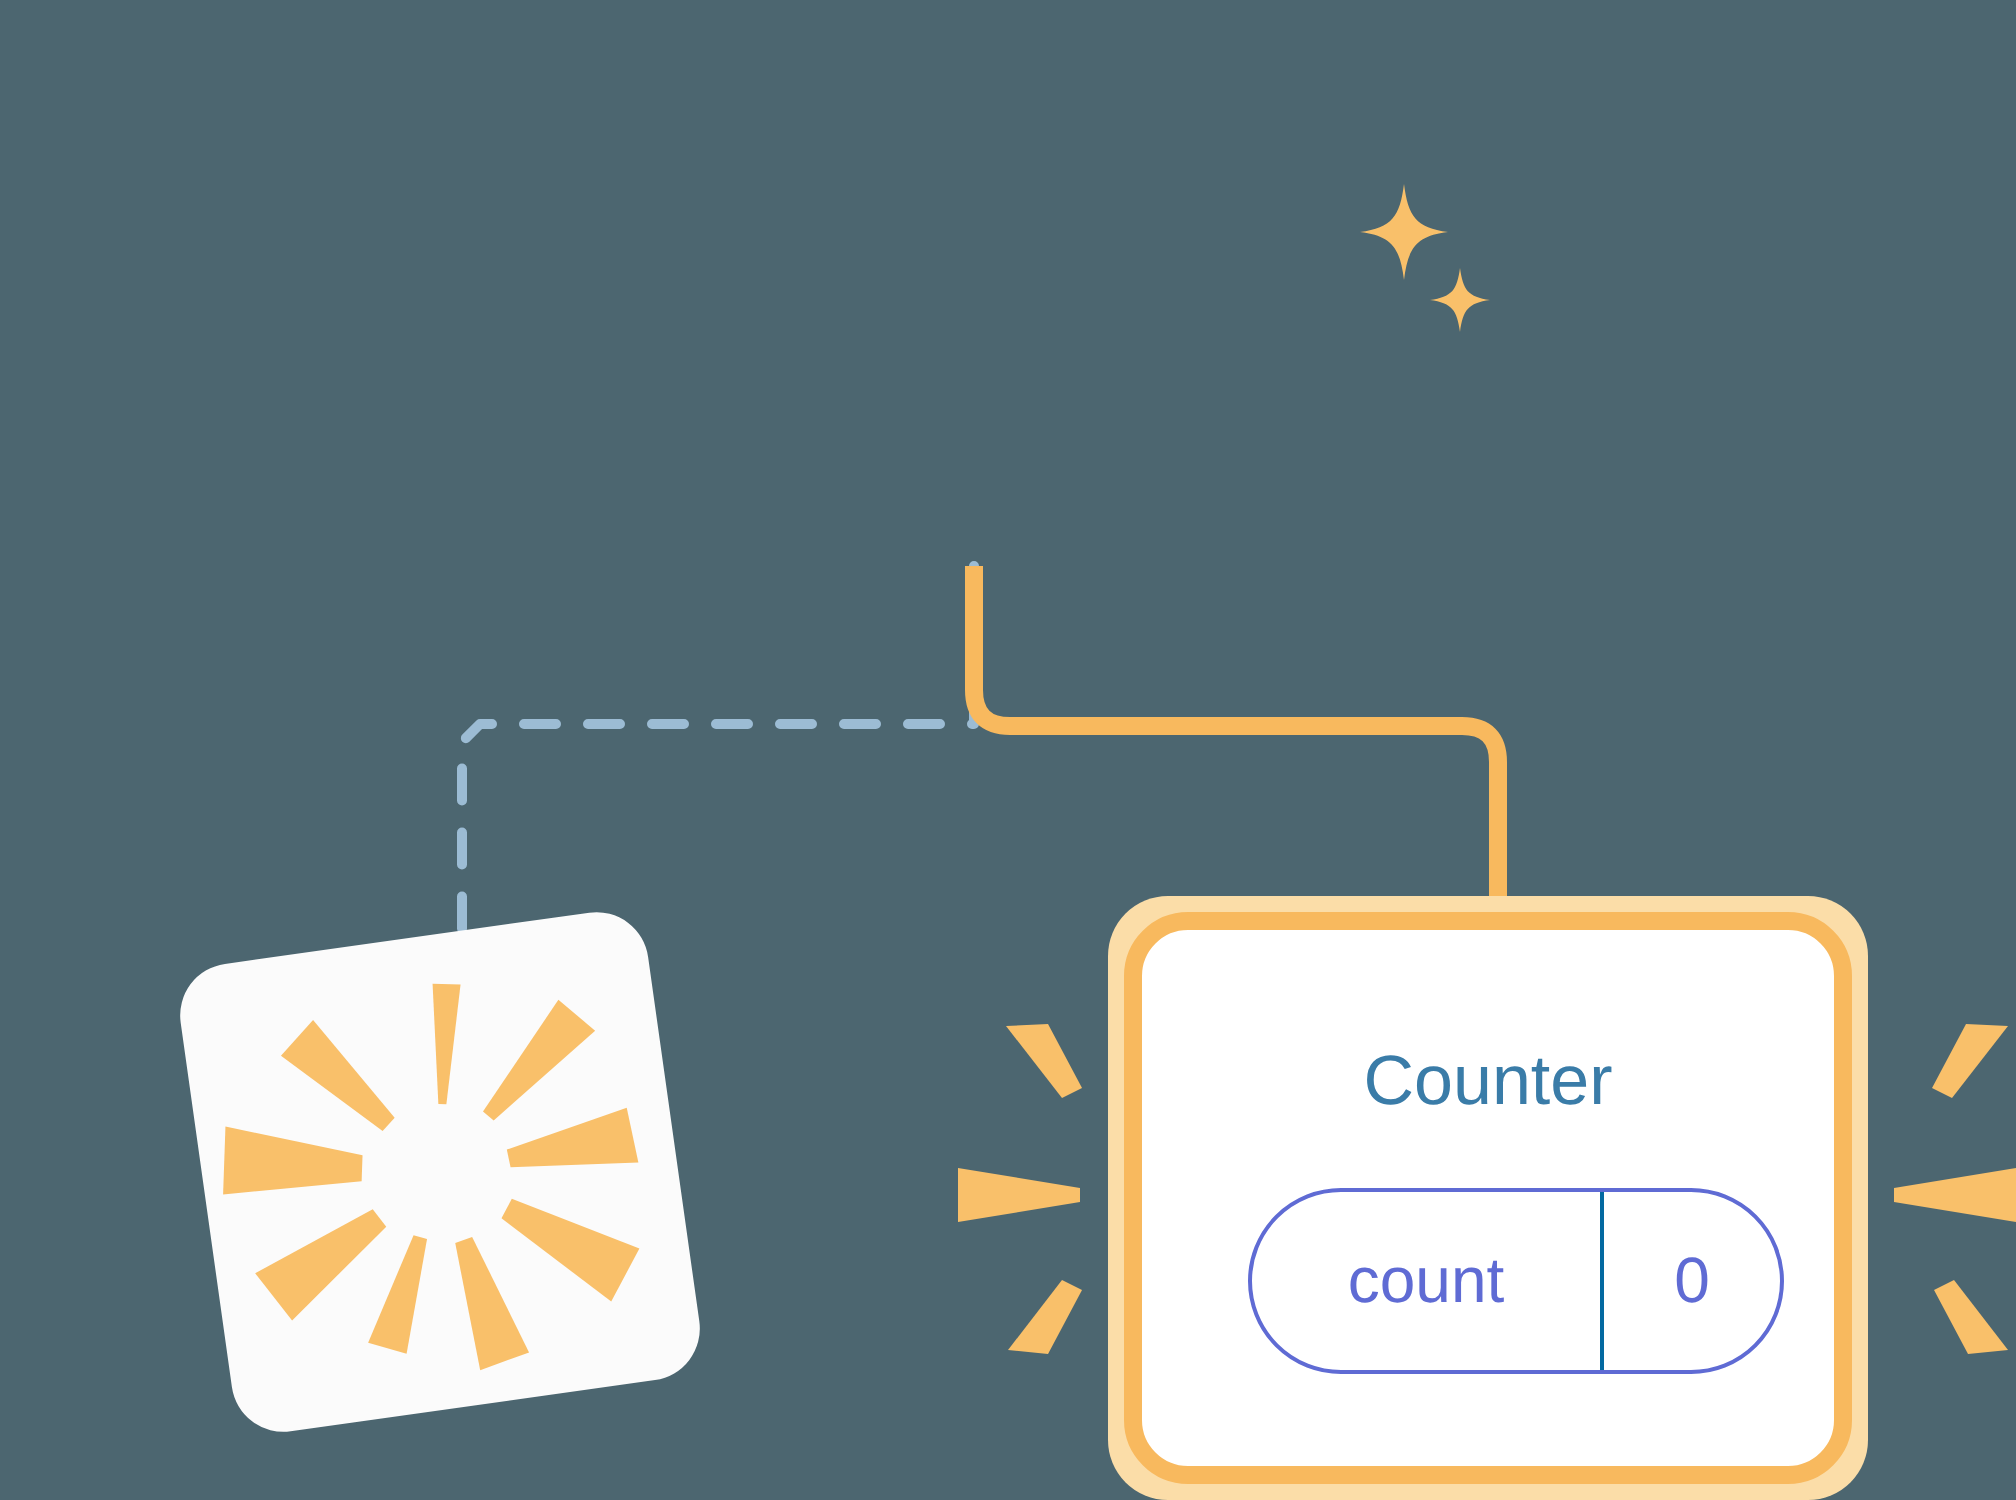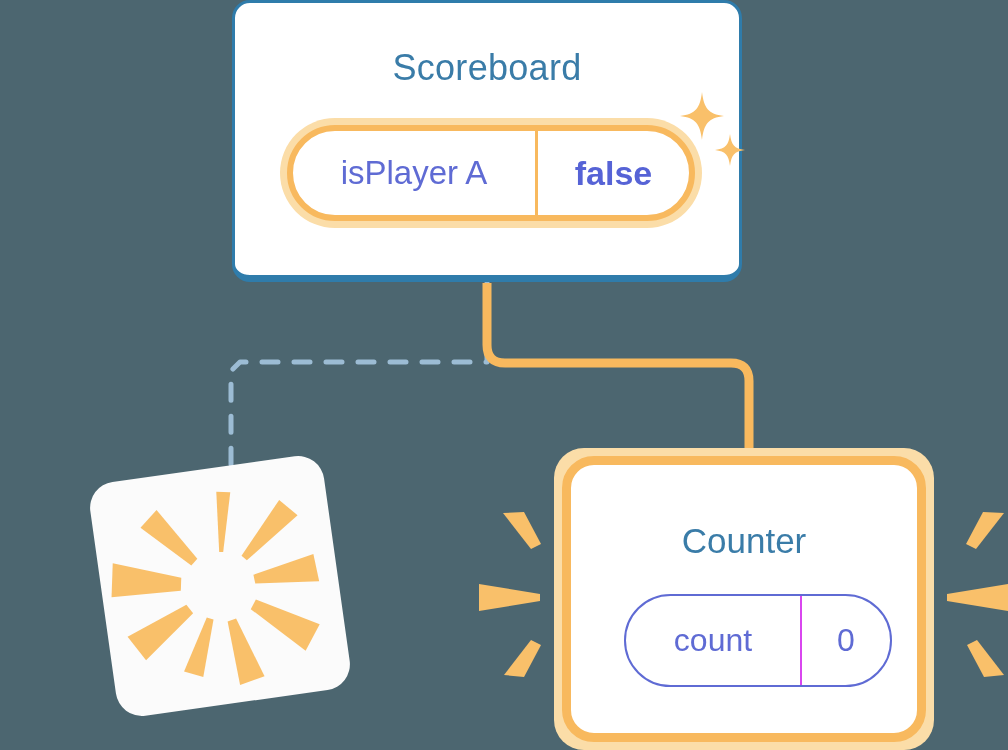--- a/index.html
+++ b/index.html
@@ -142,21 +142,21 @@
     border-radius: 47px;
     background: #ffffff;
     box-sizing: border-box;
     display: flex;
     align-items: stretch;
   }
   .pill-key-b {
     flex: 0 0 174px;
     color: #5f6bd4;
     font-size: 32px;
-    border-right: 2px solid #d946ef;
+    border-right: 2px solid #0369a1;
     display: flex;
     align-items: center;
     justify-content: center;
   }
   .pill-val-b {
     flex: 1;
     color: #5f6bd4;
     font-size: 32px;
     display: flex;
     align-items: center;
@@ -241,30 +241,20 @@
       <polygon points="503,513 524,512 541,544 531,549"></polygon>
       <polygon points="479,584 479,611 540,601 540,594"></polygon>
       <polygon points="504,675 524,677 541,645 531,640"></polygon>
 
       <polygon points="1004,513 983,512 966,544 976,549"></polygon>
       <polygon points="1008,584 1008,611 947,601 947,594"></polygon>
       <polygon points="1004,675 984,677 967,645 977,640"></polygon>
     </g>
   </svg>
 
-  <div class="scoreboard-card">
-    <div class="card-title">Scoreboard</div>
-
-    <div class="pill-orange">
-      <div class="pill-orange-inner">
-        <div class="pill-cell pill-key-o">isPlayer A</div>
-        <div class="pill-cell pill-val-o">false</div>
-      </div>
-    </div>
-  </div>
 
   <svg class="sparkles" width="86" height="92" viewBox="0 0 86 92">
     <path fill="#f9c06a" d="M30 0 C32 16 36 22 52 24 C36 26 32 32 30 48 C28 32 24 26 8 24 C24 22 28 16 30 0 Z"></path>
     <path fill="#f9c06a" d="M58 42 C59.5 53 62 56.5 73 58 C62 59.5 59.5 63 58 74 C56.5 63 54 59.5 43 58 C54 56.5 56.5 53 58 42 Z"></path>
   </svg>
 
   <div class="counter-card">
     <div class="counter-card-inner">
       <div class="counter-title">Counter</div>
 

